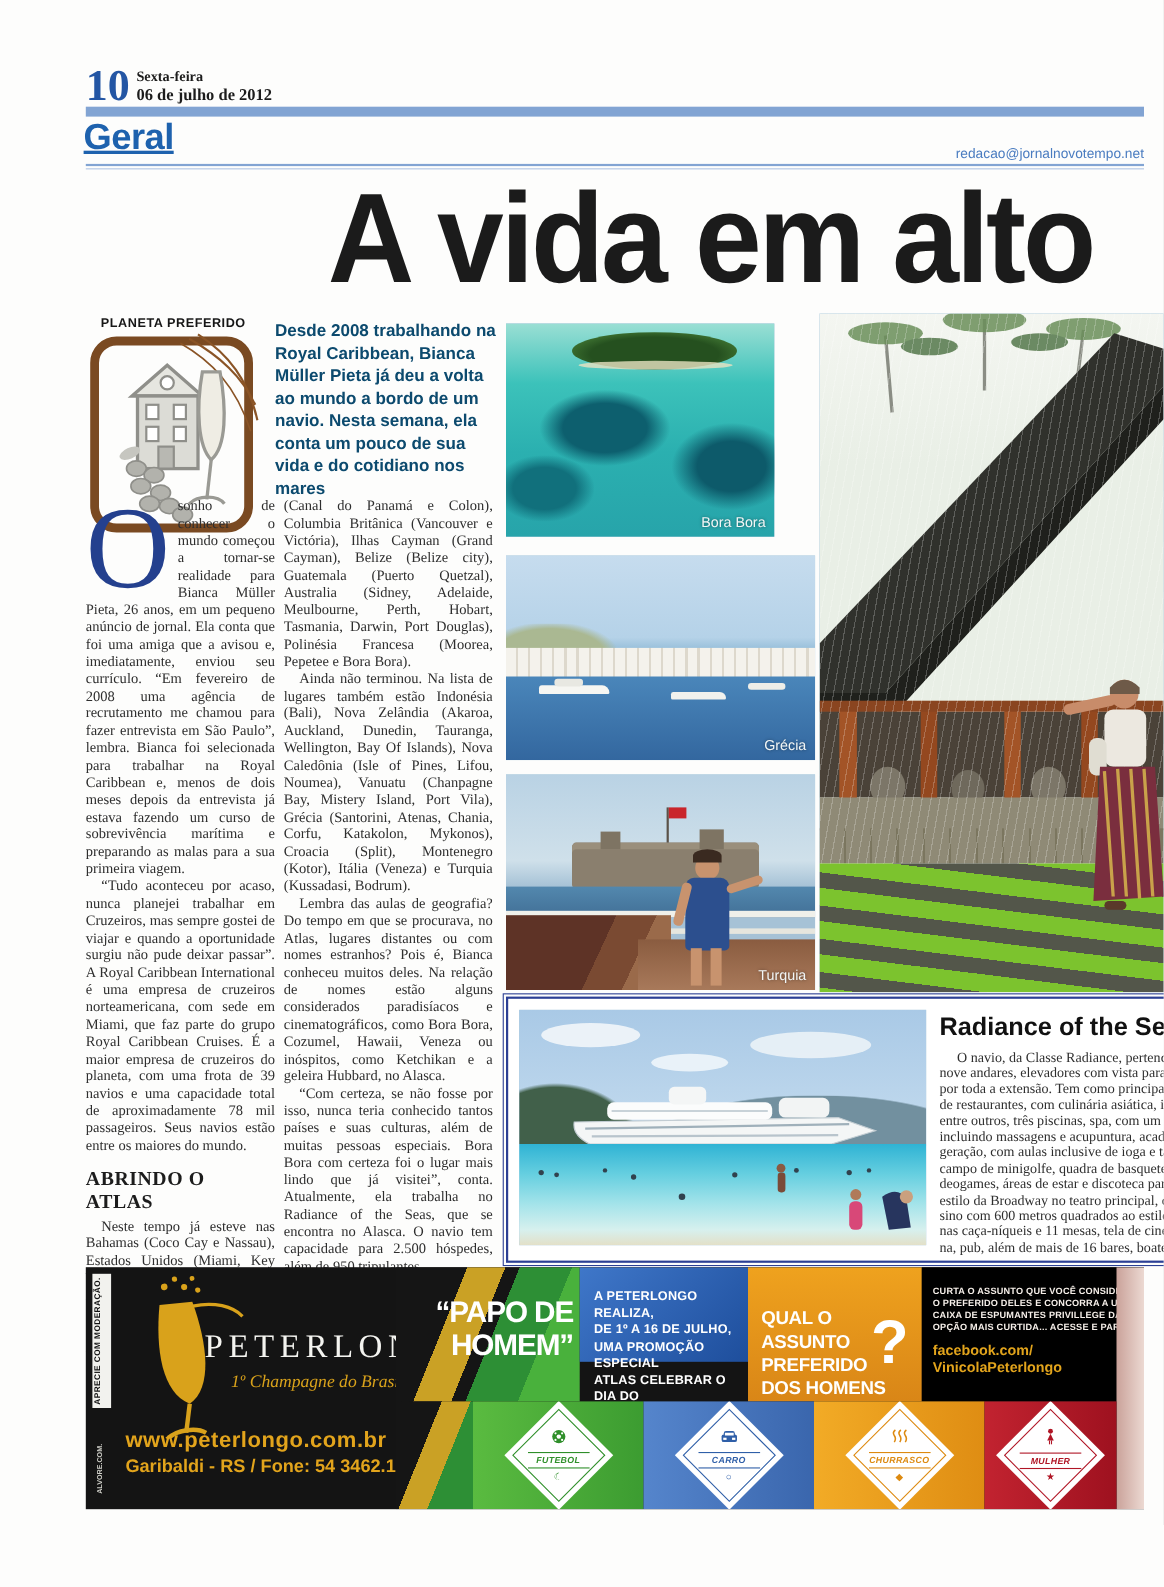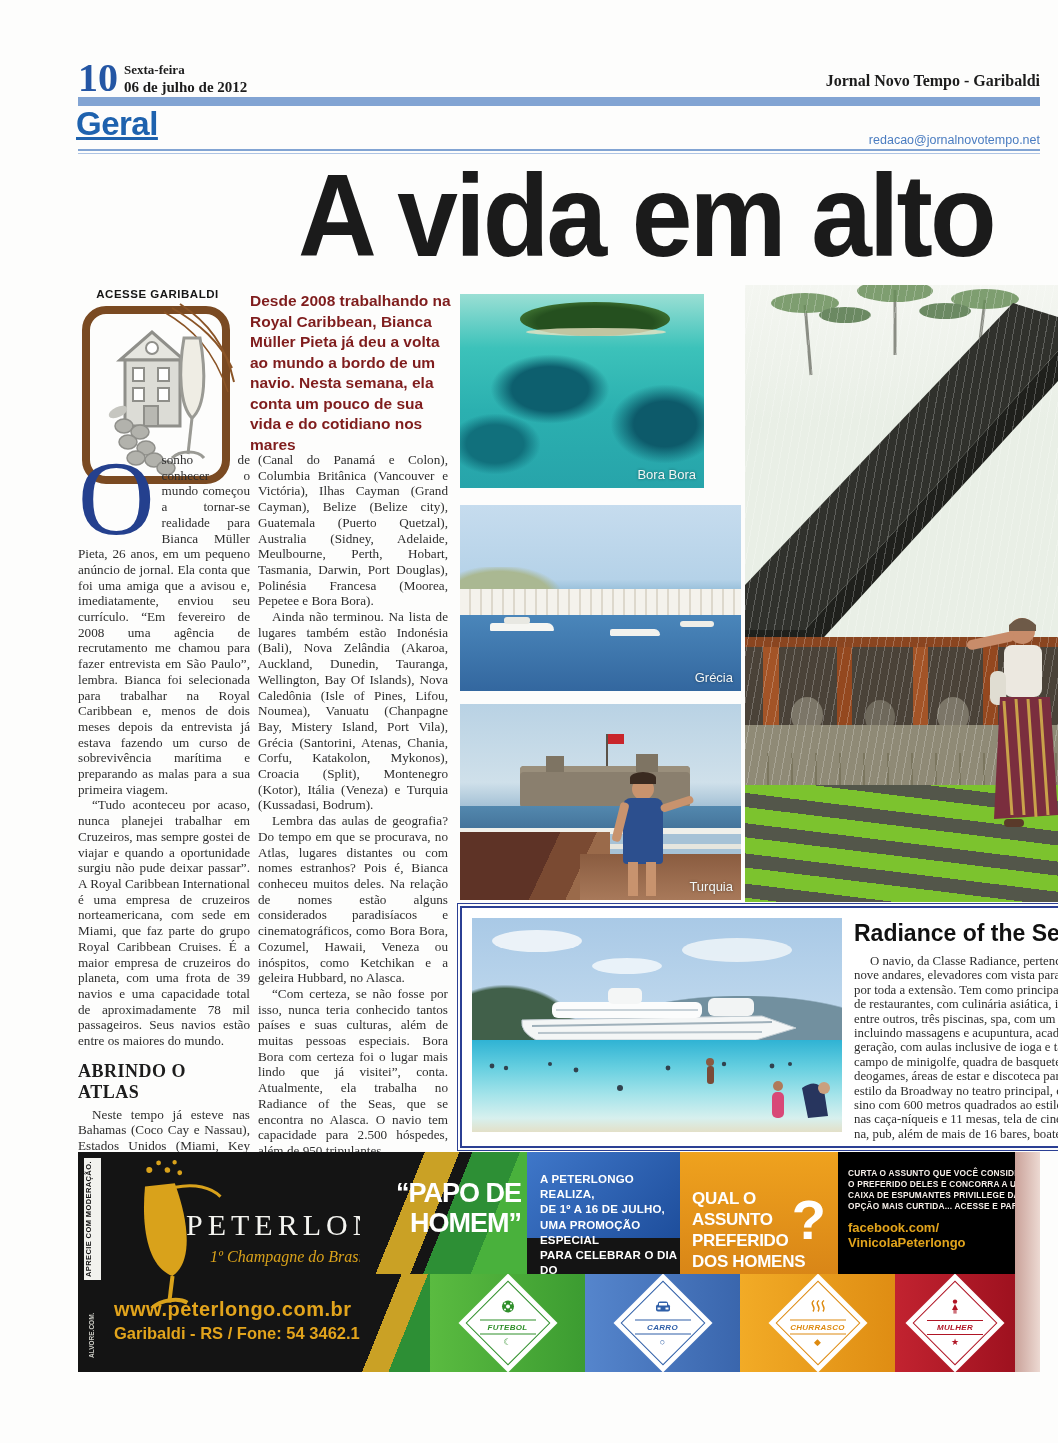--- a/index.html
+++ b/index.html
@@ -14,21 +14,21 @@
   .papername{font-size:16px;font-weight:bold;text-align:right;color:#1c1c1c;}
   .bluebar{background:#82a4d3;}
   .sectiontitle{font-size:33px;font-weight:bold;color:#1e62ae;letter-spacing:-0.5px;text-decoration:underline;}
   .email{font-size:12.5px;color:#4a7cc0;text-align:right;}
 
   .headline{font-size:116px;font-weight:800;color:#1b1b1b;letter-spacing:-3px;
             white-space:nowrap;transform:scaleX(.94);transform-origin:left top;line-height:1;}
 
   .stamplabel{font-size:11.5px;font-weight:800;letter-spacing:.5px;text-align:center;color:#161616;}
 
-  .lede{font-size:15.5px;line-height:20.5px;font-weight:bold;color:#7f1d1d;}
+  .lede{font-size:15.5px;line-height:20.5px;font-weight:bold;color:#0c4a6e;}
 
   
   .col p{margin:0;font-size:13.2px;line-height:15.7px;text-align:justify;}
   .indent{text-indent:14px;}
   .dropcap{float:left;font-size:106px;line-height:86px;padding:4px 7px 0 0;color:#24408e;}
   .atlas{margin:12px 0 4px 0;font-size:18px;font-weight:bold;letter-spacing:.5px;color:#1c1c1c;}
 
   
   .photo{overflow:hidden;background:#9fc4d8;}
   .caption{position:absolute;right:8px;bottom:6px;color:#f2f6f6;font-size:13px;
@@ -70,30 +70,29 @@
 </head>
 <body>
 
 <div id="page">
 
   <div class="abs pagenum" style="left:78px;top:58px;">10</div>
   <div class="abs dateblk" style="left:124px;top:62px;">
     <div style="font-size:13px;">Sexta-feira</div>
     <div style="font-size:15px;">06 de julho de 2012</div>
   </div>
-  <div class="abs papername" style="left:700px;top:72px;width:340px;">Jornal Novo Tempo - Garibaldi</div>
   <div class="abs bluebar" style="left:78px;top:97px;width:962px;height:9px;"></div>
   <div class="abs sectiontitle sans" style="left:76px;top:105px;">Geral</div>
   <div class="abs email sans" style="left:740px;top:133px;width:300px;">redacao@jornalnovotempo.net</div>
   <div class="abs" style="left:78px;top:149px;width:962px;height:2px;background:#82a4d3;"></div>
   <div class="abs" style="left:78px;top:153px;width:962px;height:1px;background:#aec4e4;"></div>
 
   <div class="abs headline sans" style="left:298px;top:158px;">A vida em alto</div>
 
-  <div class="abs stamplabel sans" style="left:80px;top:288px;width:155px;">ACESSE GARIBALDI</div>
+  <div class="abs stamplabel sans" style="left:80px;top:288px;width:155px;">PLANETA PREFERIDO</div>
   <div class="abs" style="left:80px;top:302px;">
     <svg width="158" height="188" viewBox="0 0 158 188">
       <rect x="6" y="8" width="140" height="170" rx="20" fill="none" stroke="#7a4a22" stroke-width="8"></rect>
       <path d="M92 6 C120 22 140 40 152 66" fill="none" stroke="#8a5426" stroke-width="2"></path>
       <path d="M100 2 C128 20 146 44 154 80" fill="none" stroke="#8a5426" stroke-width="2"></path>
       <path d="M84 10 C112 26 134 48 148 90" fill="none" stroke="#8a5426" stroke-width="1.5"></path>
       <polygon points="40,58 72,30 104,58" fill="#e6e6e0" stroke="#8f8f8a" stroke-width="3"></polygon>
       <circle cx="72" cy="46" r="6" fill="#fff" stroke="#8f8f8a" stroke-width="2"></circle>
       <rect x="45" y="58" width="55" height="66" fill="#dcdcd6" stroke="#8f8f8a" stroke-width="3"></rect>
       <rect x="53" y="66" width="11" height="13" fill="#fff" stroke="#8f8f8a" stroke-width="2"></rect>
@@ -305,21 +304,21 @@
         <div>“PAPO DE</div>
         <div>HOMEM”</div>
       </div>
     </div>
 
     <div class="abs" style="left:449px;top:0;width:153px;height:86px;background:linear-gradient(135deg,#3f77c9,#1e4e9c);">
       <div class="abs promotxt" style="left:13px;top:20px;">
         <div>A PETERLONGO REALIZA,</div>
         <div>DE 1º A 16 DE JULHO,</div>
         <div>UMA PROMOÇÃO ESPECIAL</div>
-        <div>PARA CELEBRAR O DIA DO</div>
+        <div>ATLAS CELEBRAR O DIA DO</div>
         <div>HOMEM (15 DE JULHO).</div>
       </div>
     </div>
 
     <div class="abs" style="left:602px;top:0;width:158px;height:122px;background:linear-gradient(180deg,#efa21e,#d98617);">
       <div class="abs questiontxt" style="left:12px;top:36px;">
         <div>QUAL O ASSUNTO</div>
         <div>PREFERIDO</div>
         <div>DOS HOMENS</div>
       </div>

